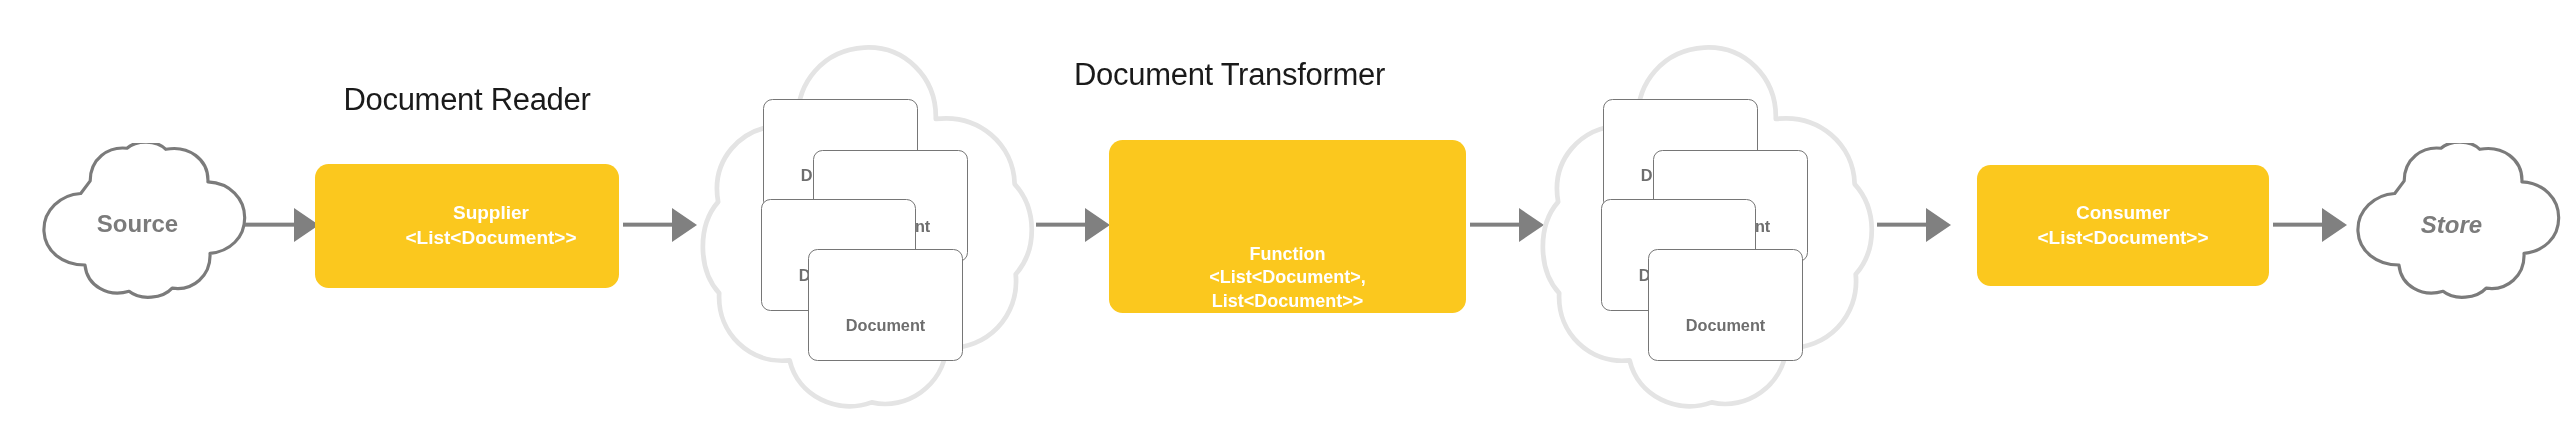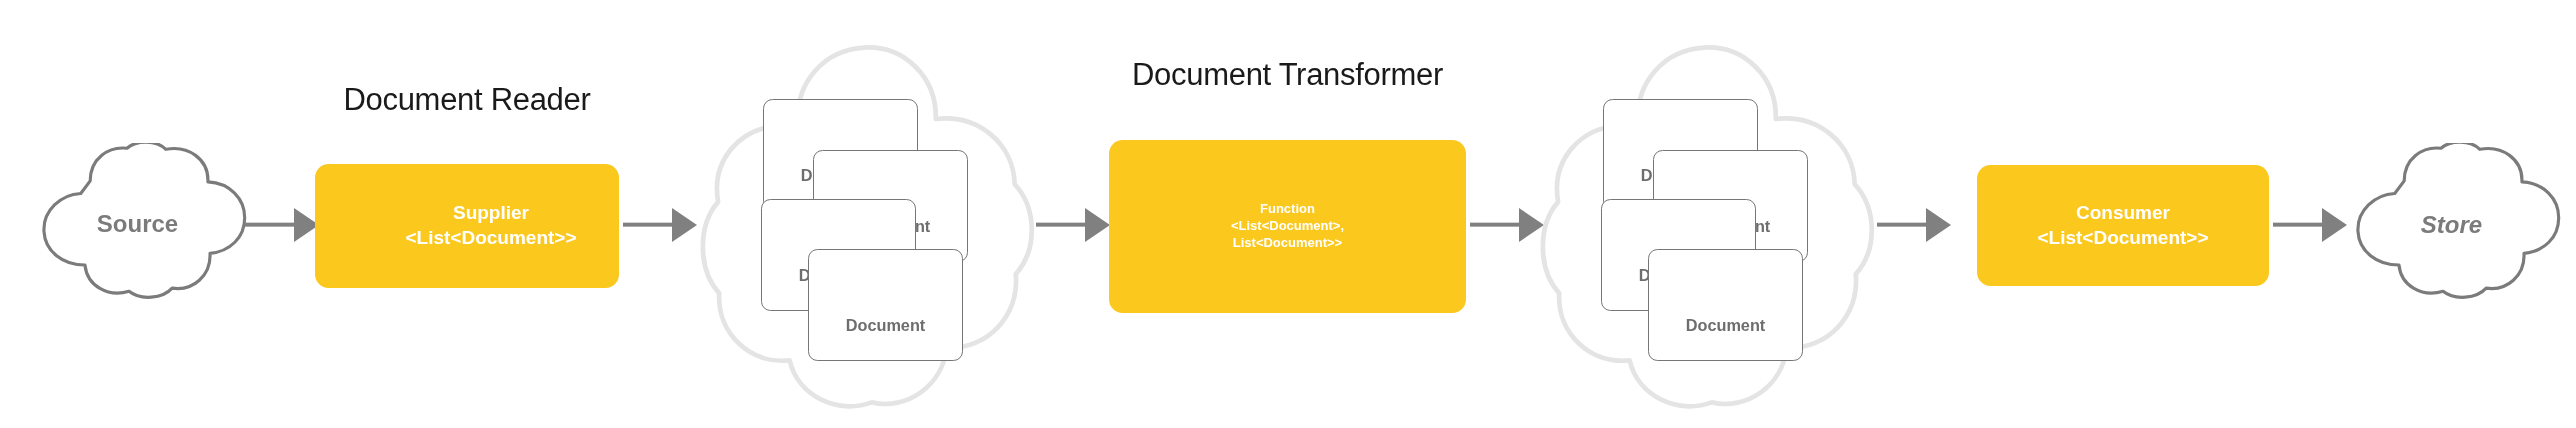--- a/index.html
+++ b/index.html
@@ -172,23 +172,23 @@
     <div class="doc-card" style="left:113px; top:214px; width:155px; height:112px;">
       <div class="doc-label" style="top:66px;">Document</div>
     </div>
   </div>
 
   <div class="arrow" style="left:1036px; top:207px; width:74px; height:35px;">
     <div class="shaft" style="width:53px;"></div>
     <div class="head"></div>
   </div>
 
-  <div class="section-title" style="left:1109px; top:59px; width:357px;text-align:center;">Document Transformer</div>
-
-  <div class="proc-box" style="left:1109px; top:140px; width:357px; height:173px; font-size:13px;">
+  <div class="section-title" style="left:1051px; top:59px; width:357px;text-align:center;">Document Transformer</div>
+
+  <div class="proc-box" style="left:1109px; top:140px; width:357px; height:173px; font-size:18px;justify-content:flex-end;">
     <span class="pline">Function</span>
     <span class="pline">&lt;List&lt;Document&gt;,</span>
     <span class="pline">List&lt;Document&gt;&gt;</span>
   </div>
 
   <div class="arrow" style="left:1470px; top:207px; width:74px; height:35px;">
     <div class="shaft" style="width:53px;"></div>
     <div class="head"></div>
   </div>
 

